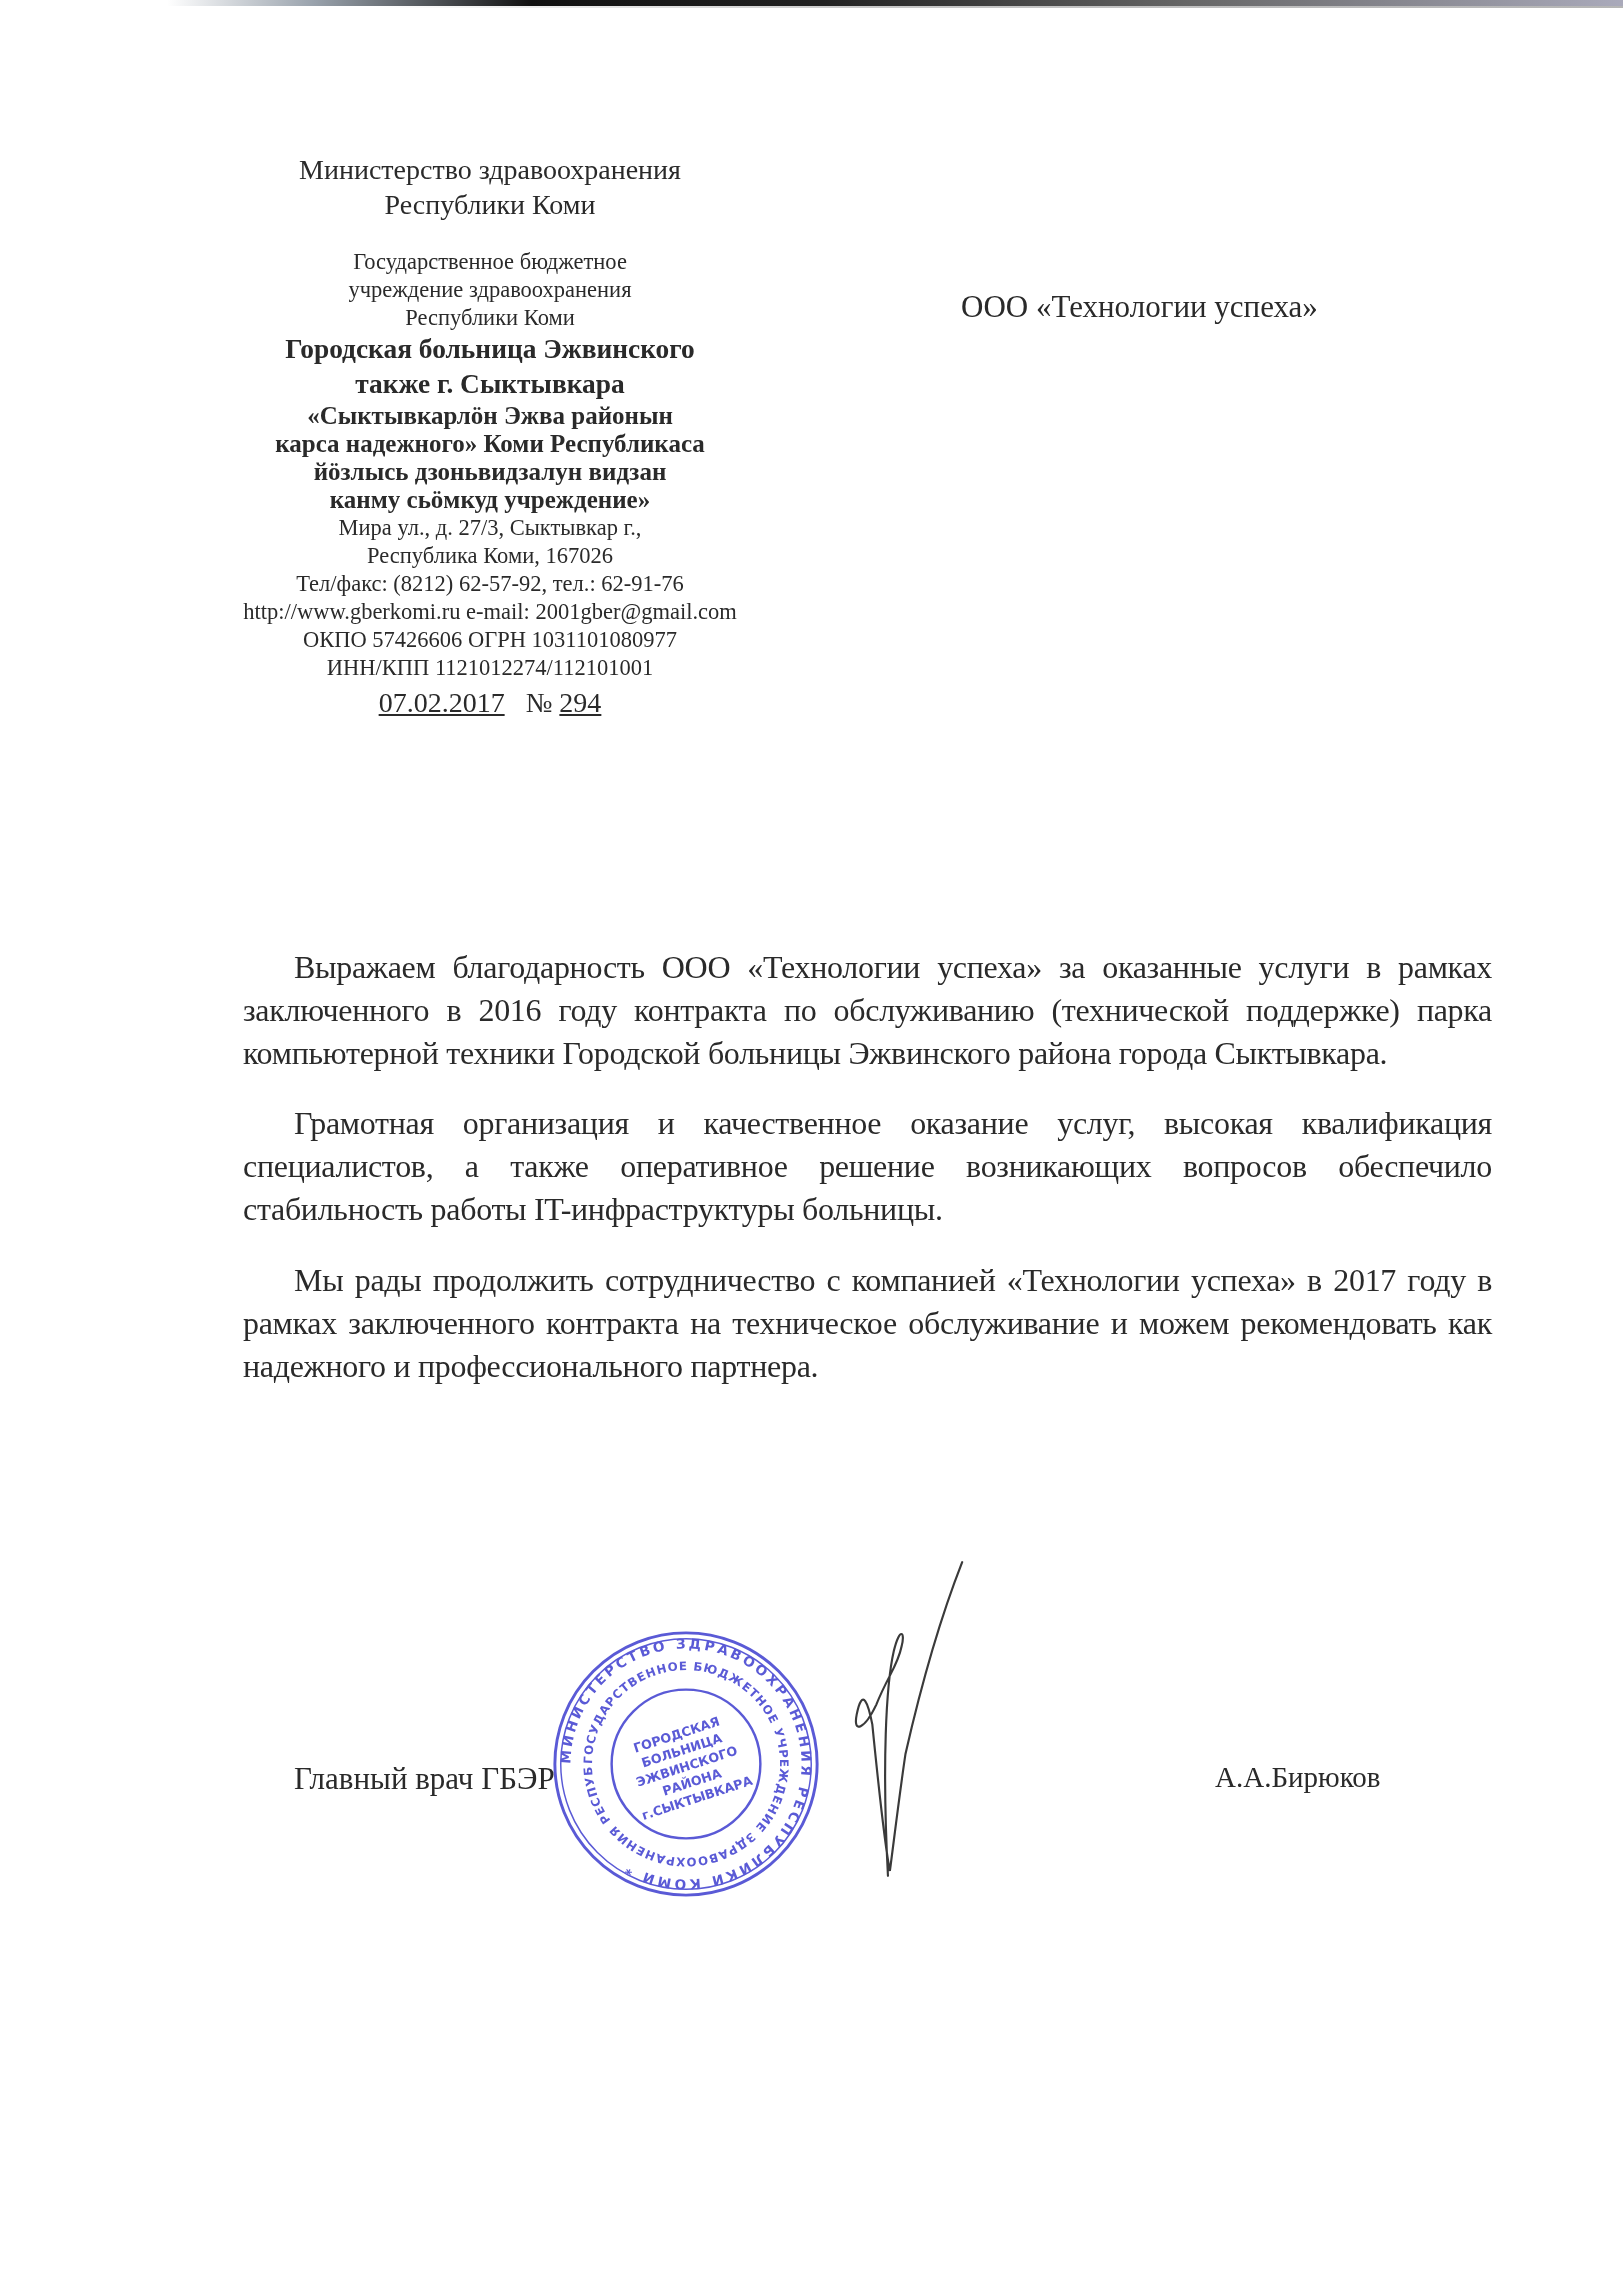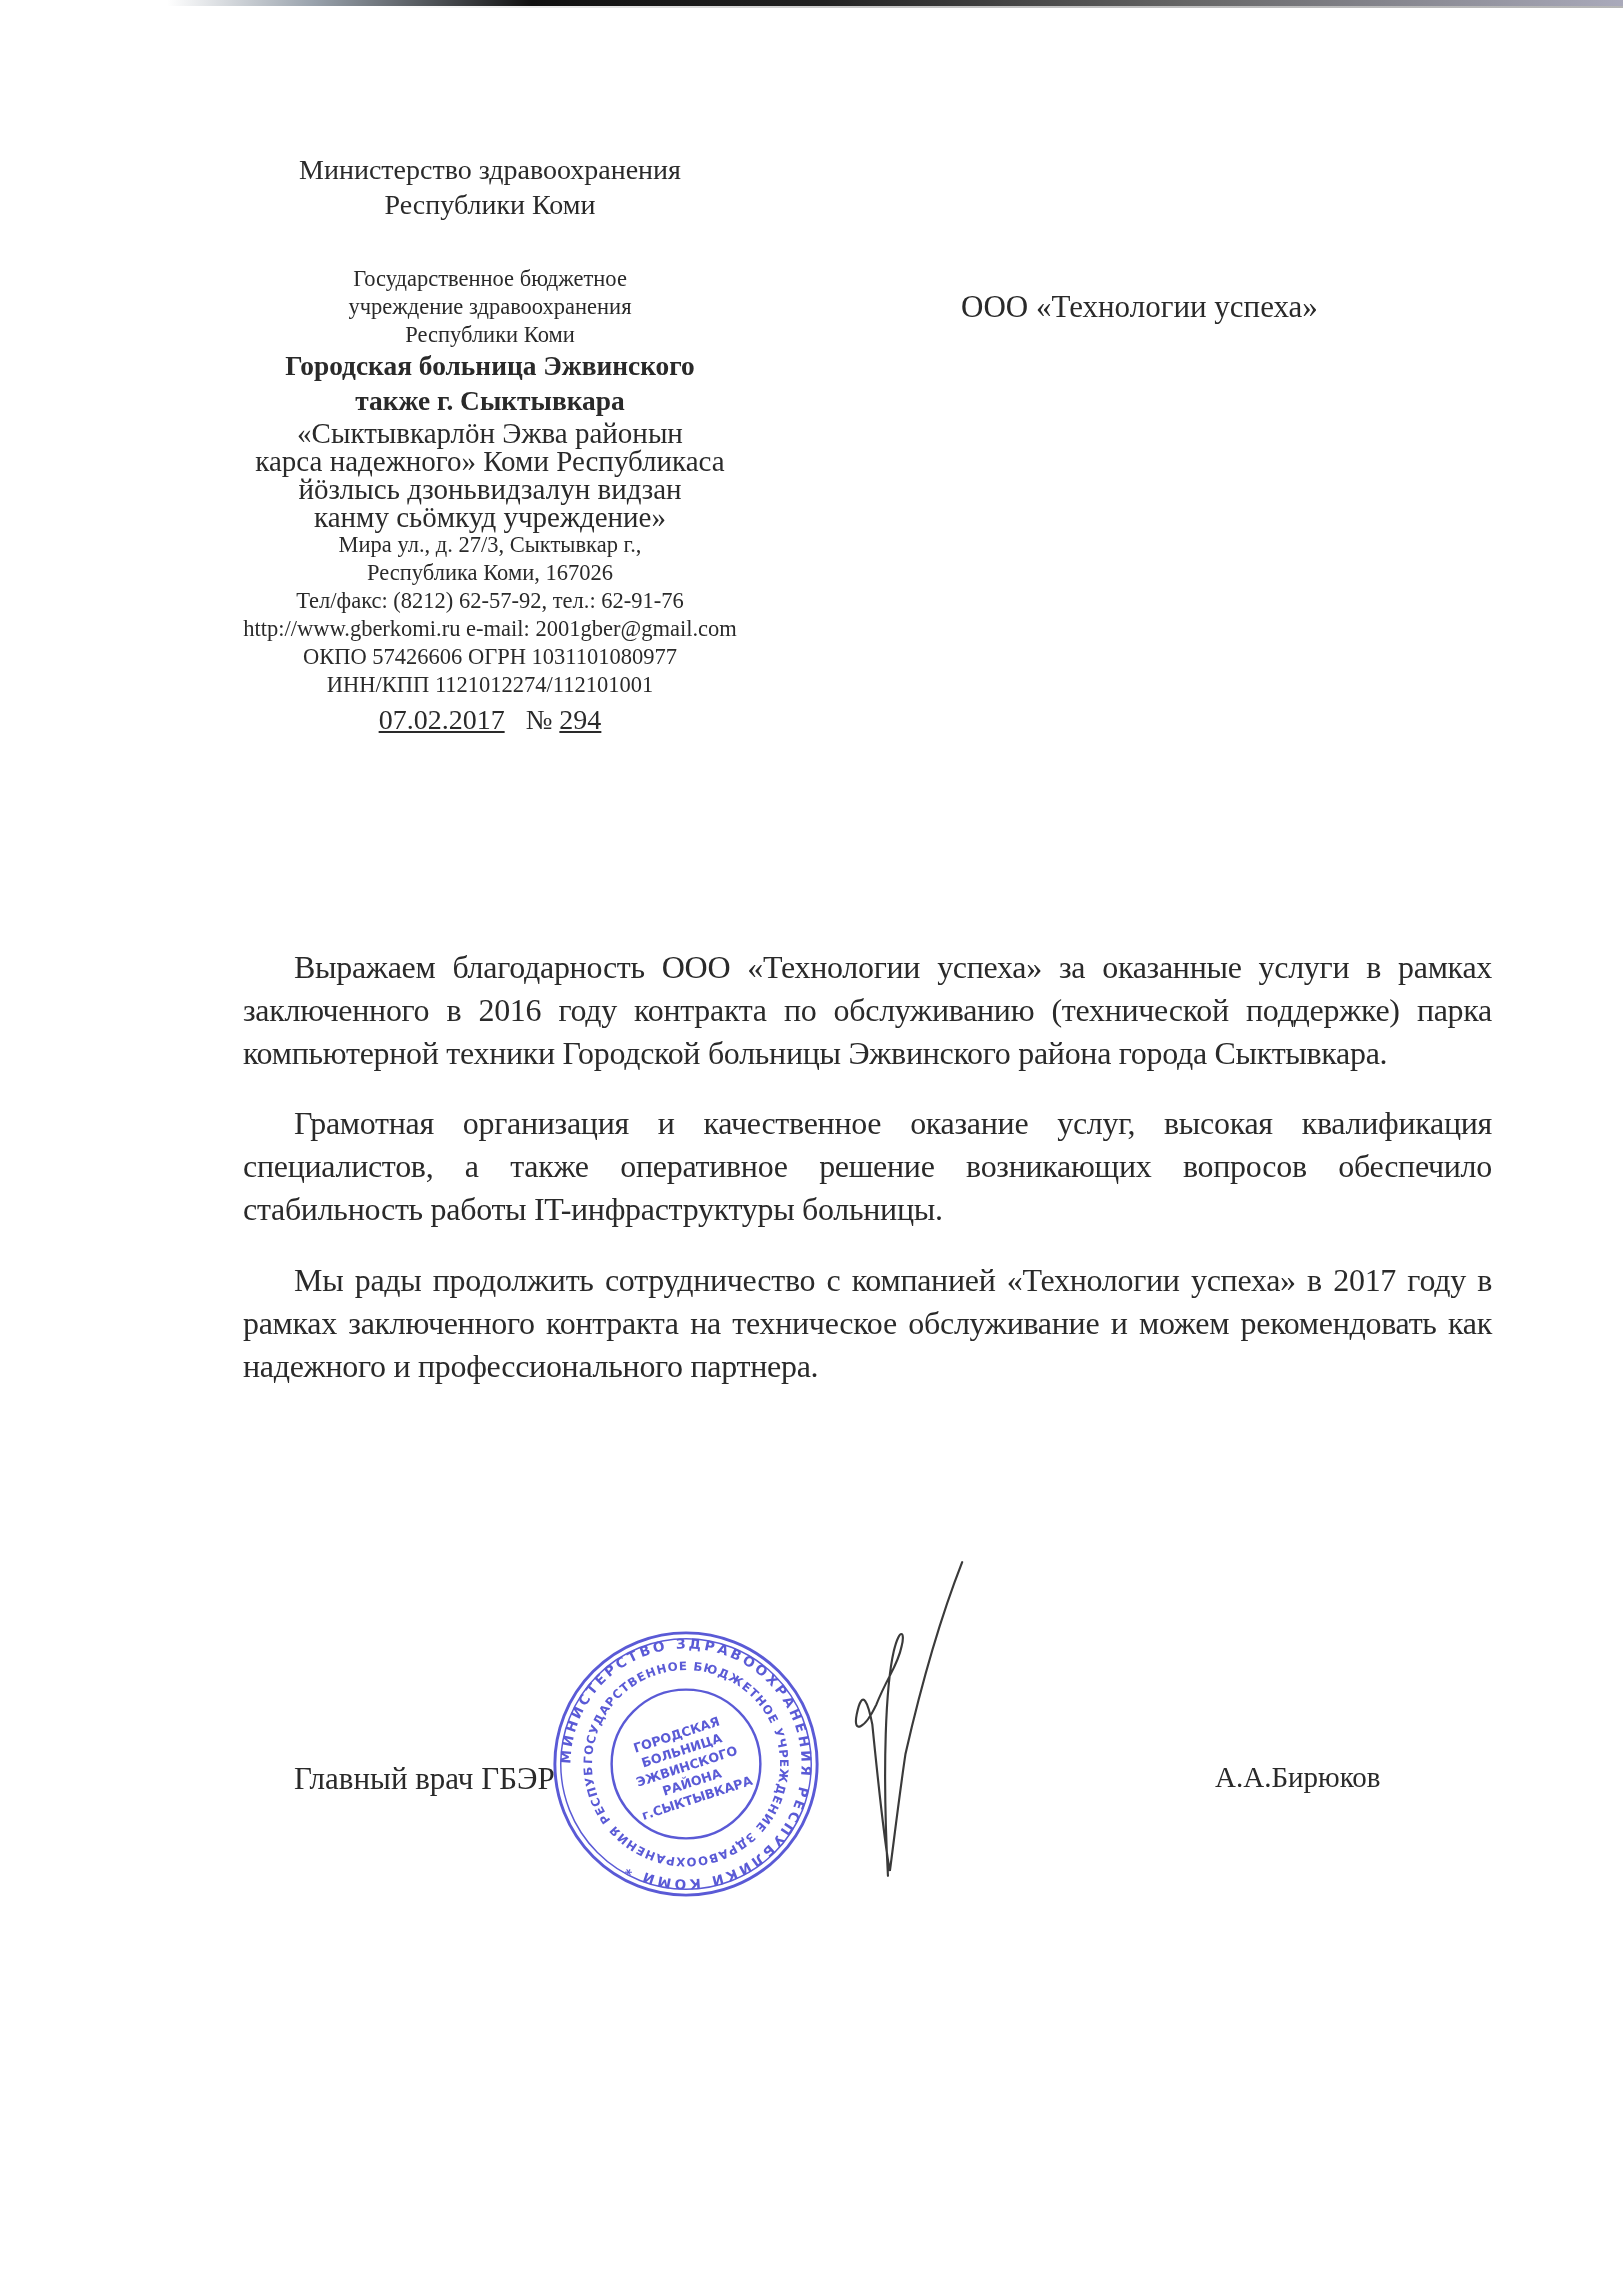--- a/index.html
+++ b/index.html
@@ -11,25 +11,25 @@
     position: absolute; top: 0; left: 167px; width: 1457px; height: 5.9px;
     background: linear-gradient(90deg, rgba(255,255,255,0) 0%, #9aa3ad 10%, #111 25%, #222 45%, #666 70%, #aab 100%);
   }
   .scan-top-edge2 {
     position: absolute; top: 5.9px; left: 372px; width: 1251px; height: 2px;
     background: linear-gradient(90deg, rgba(255,255,255,0), #c9c9c9 40%, #b5b5b5 100%);
   }
   .letterhead {
     position: absolute; left: 186px; top: 152px; width: 608px; text-align: center;
   }
-  .lh-ministry { font-size: 28px; line-height: 35px; margin-bottom: 43px; }
+  .lh-ministry { font-size: 28px; line-height: 35px; margin-bottom: 26px; }
   .lh-ministry div { white-space: nowrap; }
   .lh-institution-type { font-size: 22.5px; line-height: 28px; }
   .lh-hospital { font-size: 27.4px; line-height: 35px; font-weight: bold; }
-  .lh-komi { font-size: 29px; line-height: 28px; font-weight: normal; }
+  .lh-komi { font-size: 25px; line-height: 28px; font-weight: bold; }
   .lh-contacts { font-size: 22.5px; line-height: 28px; }
   .lh-contacts div { white-space: nowrap; }
   .lh-ref { font-size: 28px; line-height: 37px; margin-top: 2px; }
   .lh-ref .u { text-decoration: underline; }
   .recipient {
     position: absolute; left: 961px; top: 289px; font-size: 31px; white-space: nowrap; text-align: center;
   }
   .body-text {
     position: absolute; left: 243px; top: 946px; width: 1249px;
     font-size: 32px; line-height: 43px; text-align: justify;

